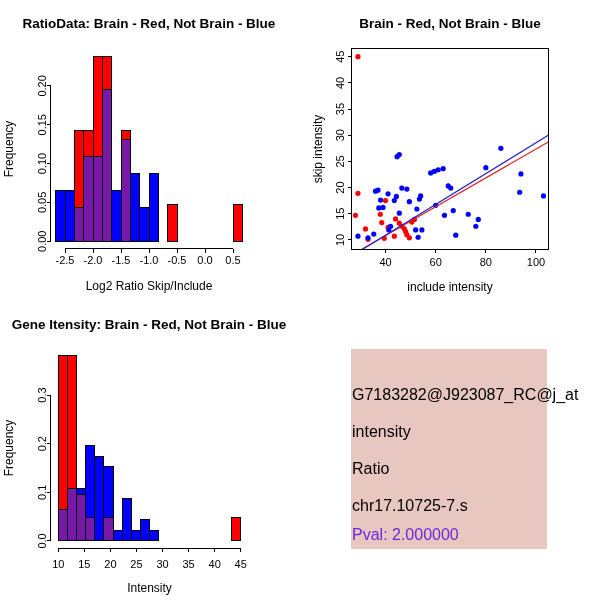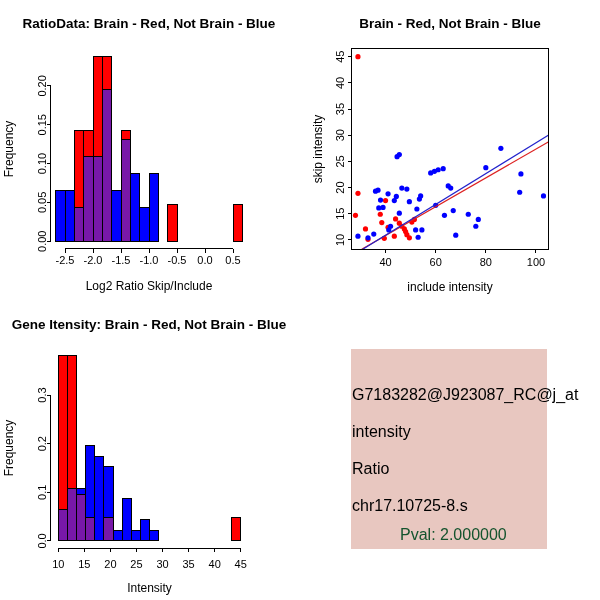--- a/index.html
+++ b/index.html
@@ -223,16 +223,16 @@
         <text x="240.71999999999997" y="568" text-anchor="middle" font-size="11" fill="#000">45</text>
         <text x="149" y="329" text-anchor="middle" font-size="13.5" fill="#000" font-weight="bold">Gene Itensity: Brain - Red, Not Brain - Blue</text>
         <text x="149.5" y="592" text-anchor="middle" font-size="12" fill="#000">Intensity</text>
         <text x="13" y="448" text-anchor="middle" font-size="12" fill="#000" transform="rotate(-90 13 448)">Frequency</text>
       </g>
     </svg>
   <div id="info-panel" style="background: rgb(232, 199, 192);">
     <div class="iline" style="top:37px">G7183282@J923087_RC@j_at</div>
     <div class="iline" style="top:74px">intensity</div>
     <div class="iline" style="top:111px">Ratio</div>
-    <div class="iline" style="top:148px">chr17.10725-8.s</div>
-    <div class="iline" style="top: 177px; color: #14532d; margin-left: 48px;">Pval: 2.000000</div>
+    <div class="iline" style="top:148px">chr17.10725-7.s</div>
+    <div class="iline" style="top: 177px; color: #6d28d9;">Pval: 2.000000</div>
   </div>
 </div>
 
 </body></html>

